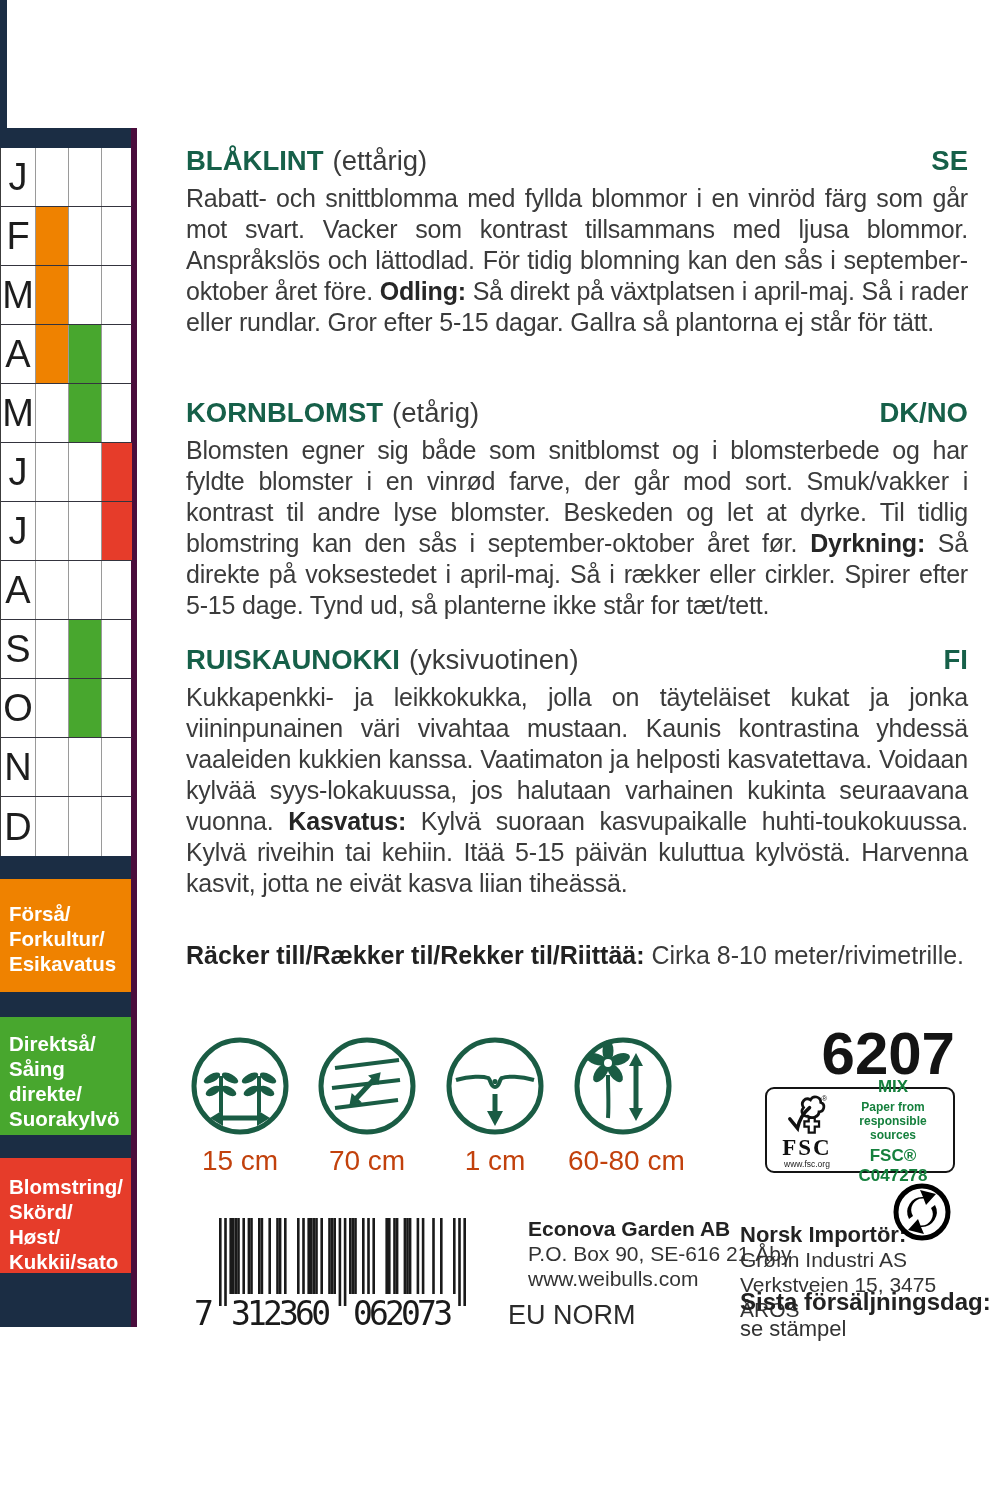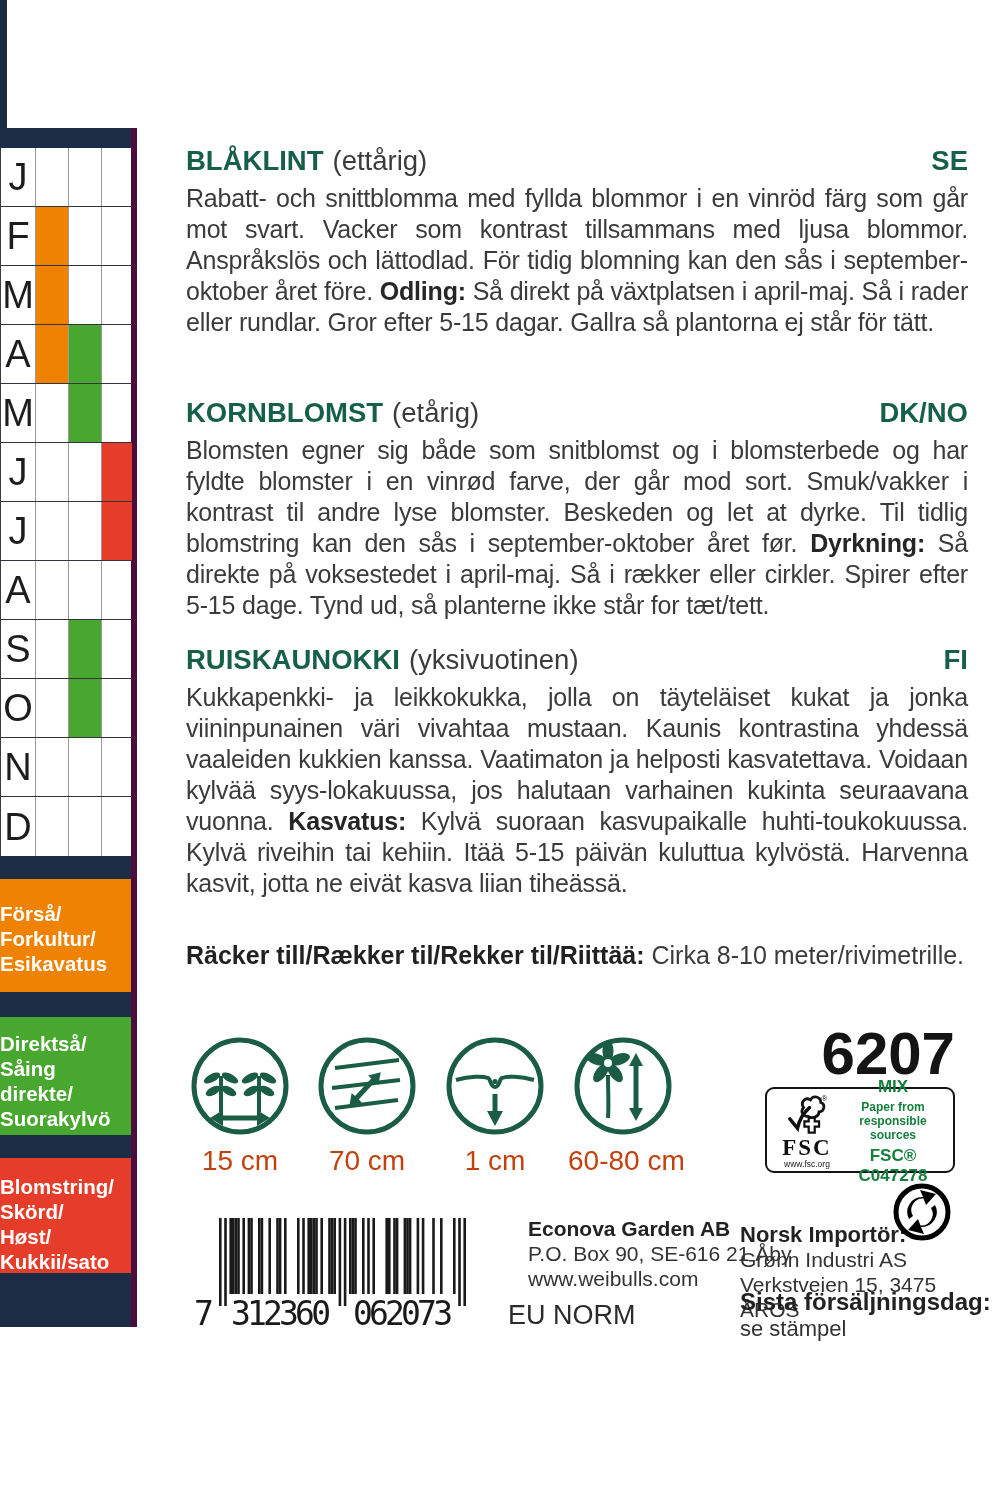--- a/index.html
+++ b/index.html
@@ -17,21 +17,21 @@
   #purple-line{left:131px;top:128px;width:6px;height:1199px;background:var(--purple);}
   #cal-rows{left:0;top:148px;width:131px;border-left:1px solid #3c3c3c;}
   .cal-row{display:flex;height:59px;box-sizing:border-box;border-bottom:1px solid #34343e;}
   .cal-row:last-child{border-bottom:none;}
   .cal-letter{width:34px;display:flex;align-items:center;justify-content:center;
               font-size:38px;color:#1d1d1d;line-height:1;}
   .cal-cell{width:33px;border-left:1px solid #9a9a9a;box-sizing:border-box;}
   .cal-cell:last-child{width:31px;}
   #legend-strip{left:0;top:856px;width:131px;height:471px;background:var(--navy);}
   .legend-box{color:#fff;font-weight:bold;font-size:20.5px;line-height:25px;
-              white-space:pre-line;box-sizing:border-box;}
+              padding-left:9px;white-space:pre-line;box-sizing:border-box;}
 
   
   .section{left:186px;width:782px;}
   .sec-head{display:flex;justify-content:space-between;align-items:center;
             font-size:27.5px;font-weight:bold;line-height:1.1;}
   .sec-title{color:var(--hgreen);}
   .sec-variant{font-weight:normal;color:var(--txt);margin-left:9px;}
   .sec-lang{color:var(--hgreen);}
   .sec-body{margin:7px 0 0;font-size:25px;line-height:31px;color:var(--txt);
             text-align:justify;letter-spacing:-0.2px;}

